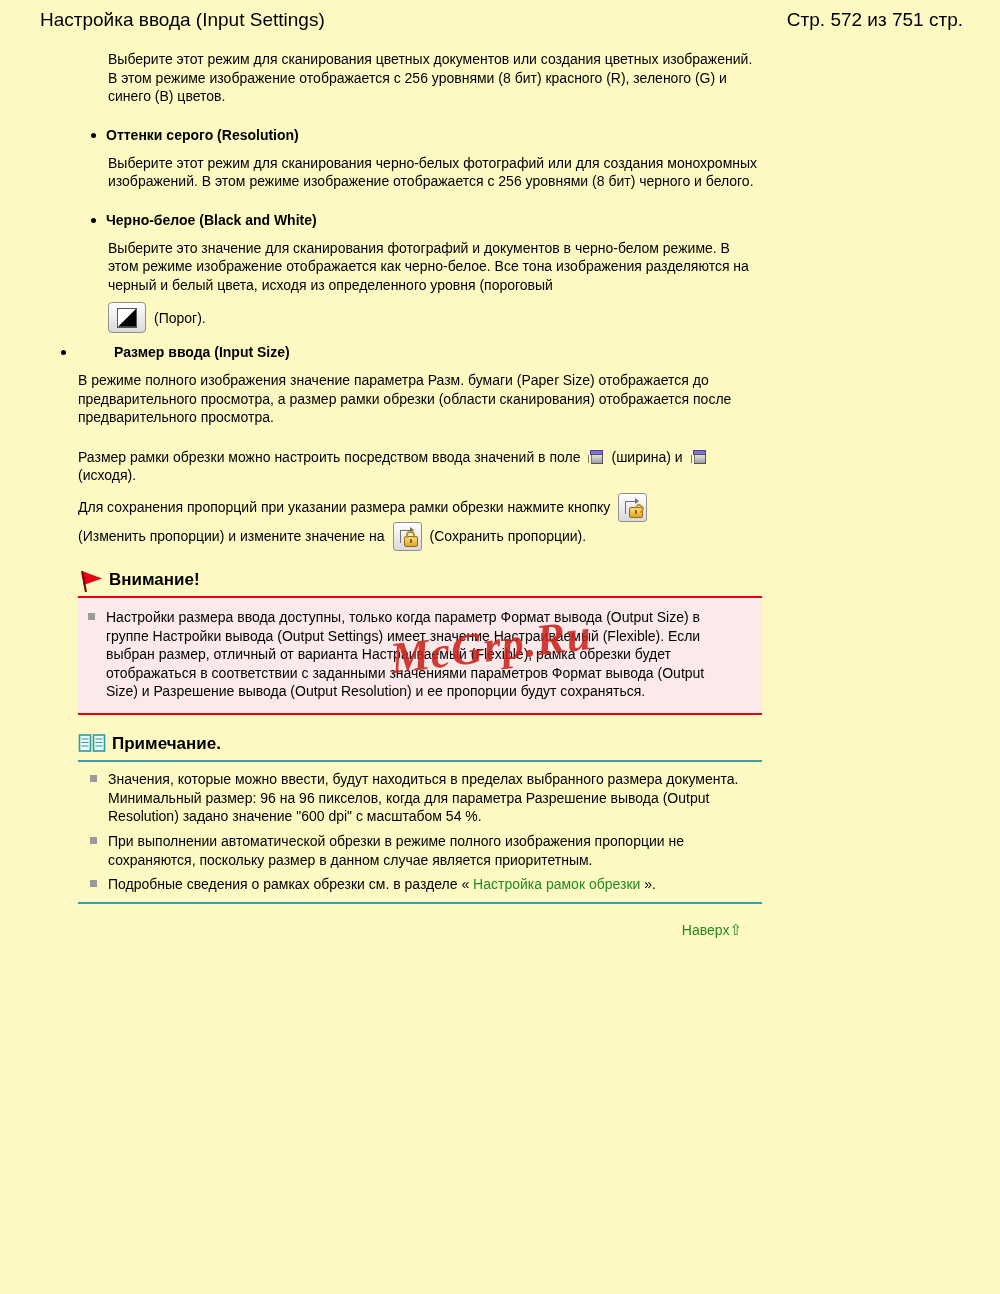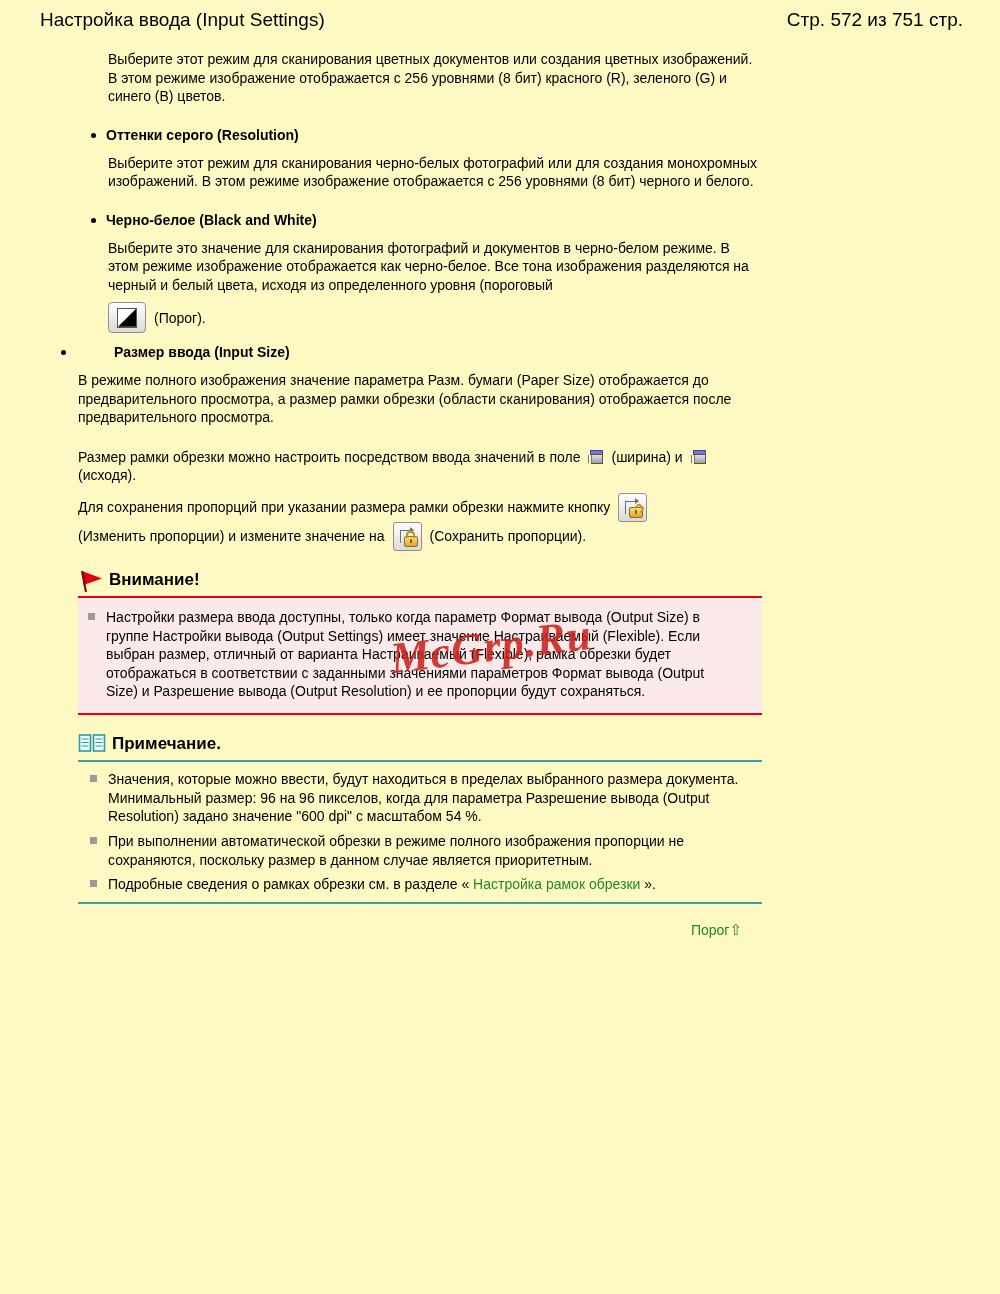--- a/index.html
+++ b/index.html
@@ -173,16 +173,16 @@
       <span class="txt">
         <span>Подробные сведения о рамках обрезки см. в разделе «</span>
         <span class="link">Настройка рамок обрезки</span>
         <span>».</span>
       </span>
     </div>
   </div>
   <div class="noteline"></div>
 
   <div class="backtop">
-    <span class="link"><span>Порог</span><span class="arrow">⇧</span></span>
+    <span class="link"><span>Наверх</span><span class="arrow">⇧</span></span>
   </div>
 
 </div>
 
 </body></html>

